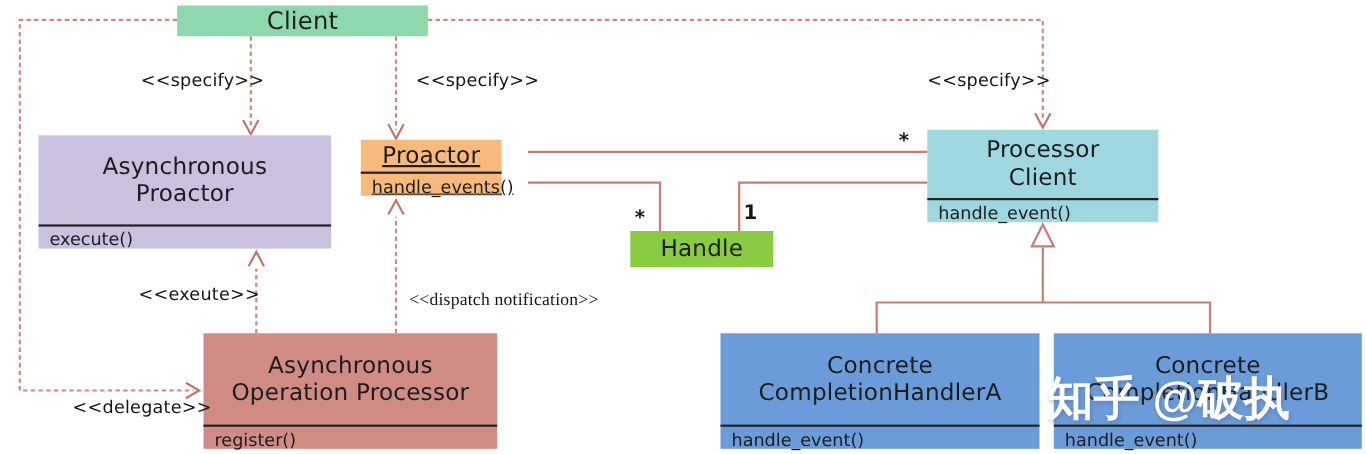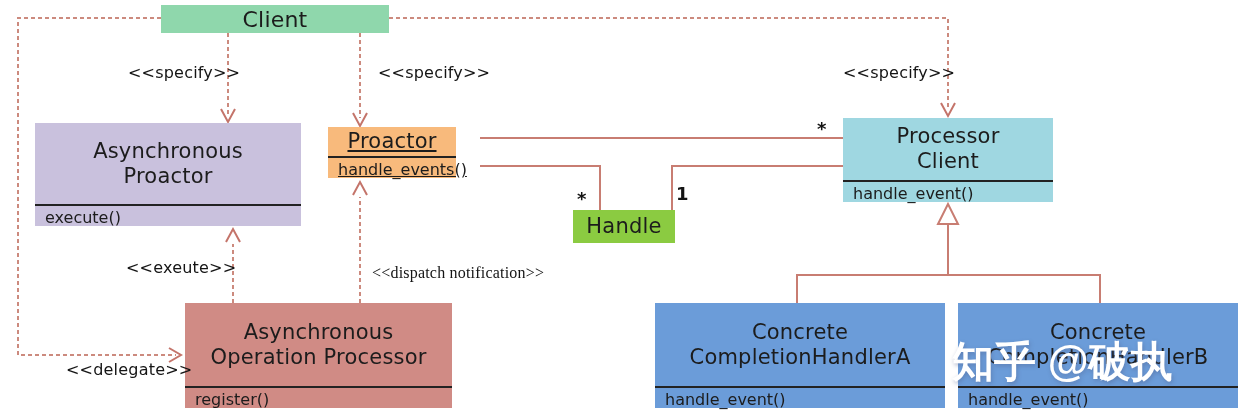--- a/index.html
+++ b/index.html
@@ -33,21 +33,21 @@
   }
   .wm-url{
     position:absolute;z-index:5;font-size:17px;color:rgba(248,250,255,0.72);
     font-family:"DejaVu Sans",sans-serif;white-space:nowrap;letter-spacing:-0.3px;
   }
   
   .b-client{left:161px;top:5px;width:228px;height:28px;}
   .b-client .uml-title{font-size:22px;}
   .b-asyncop{left:35px;top:123px;width:266px;height:103px;}
   .b-proactor{left:328px;top:127px;width:128px;height:51px;text-decoration:underline;}
-  .b-handle{left:573px;top:210px;width:102px;height:33px;}
+  .b-handle{left:573px;top:210px;width:130px;height:33px;}
   .b-ch{left:843px;top:118px;width:210px;height:84px;}
   .b-proc{left:185px;top:303px;width:267px;height:105px;}
   .b-conca{left:655px;top:303px;width:290px;height:105px;}
   .b-concb{left:958px;top:303px;width:280px;height:105px;}
 </style>
 </head>
 <body>
 
 <div class="stage">
 

